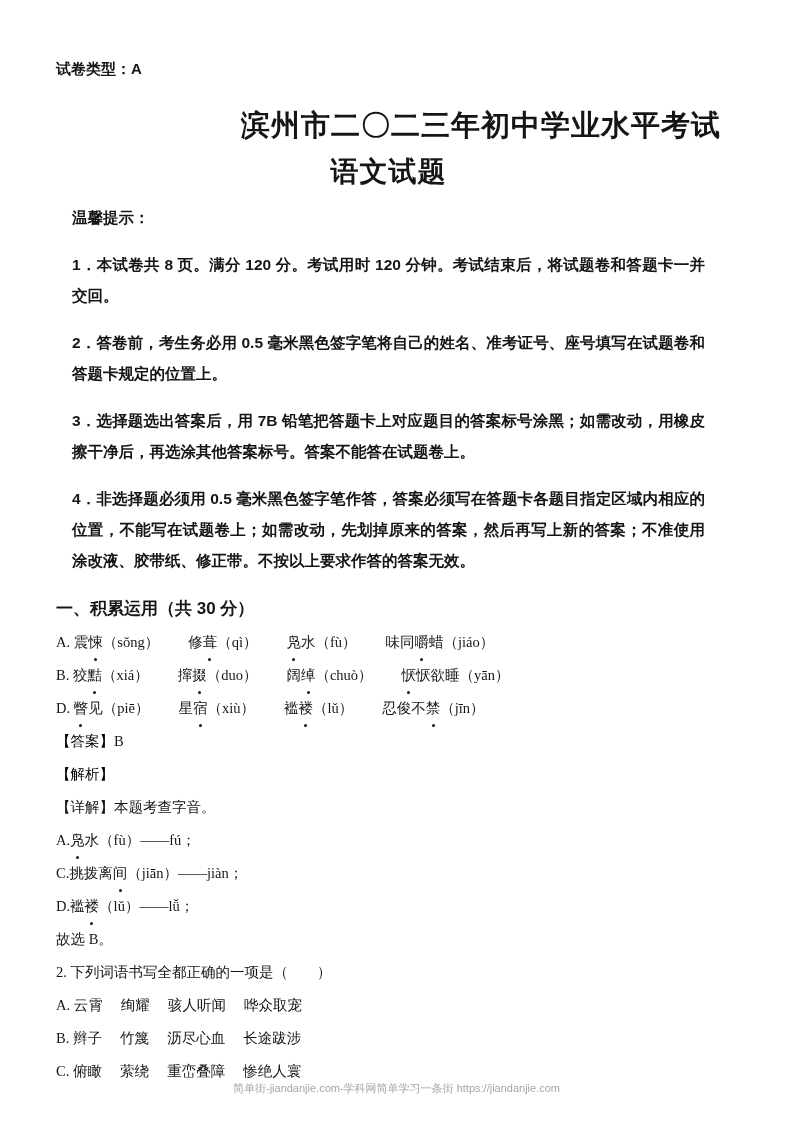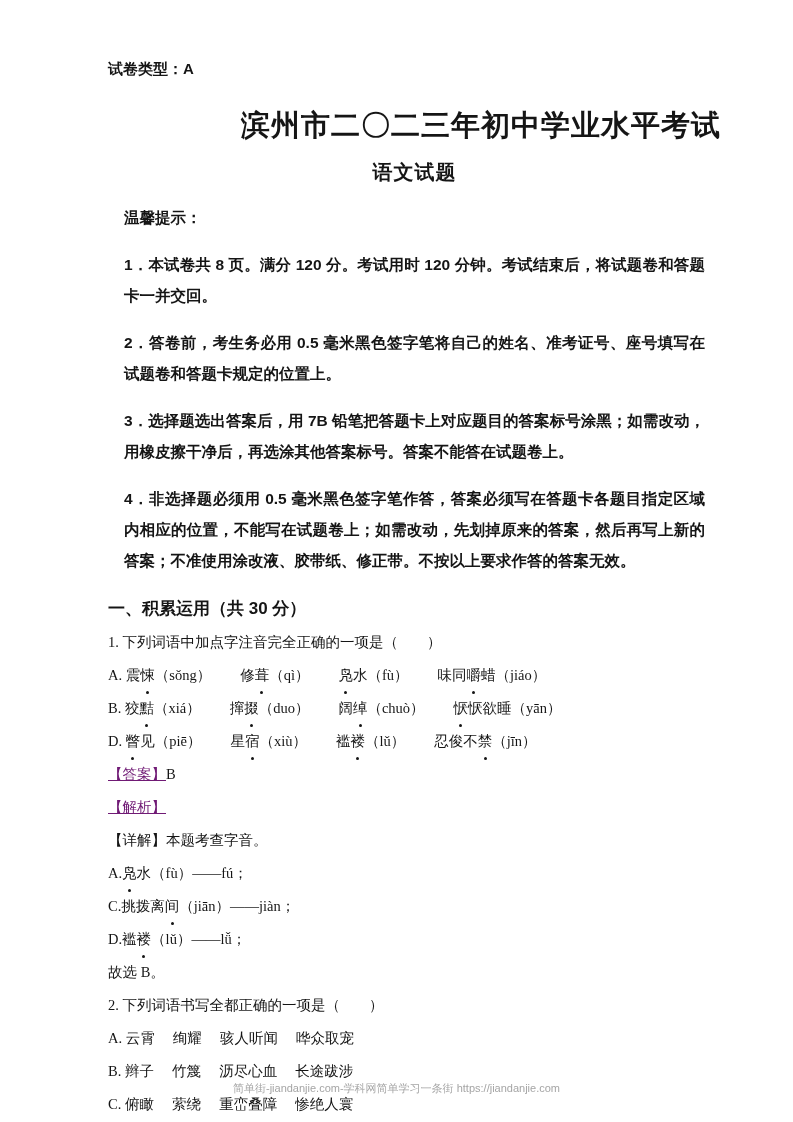--- a/index.html
+++ b/index.html
@@ -4,55 +4,55 @@
 <style>
   html, body { margin: 0; padding: 0; }
   body {
     width: 793px; height: 1122px;
     background: #ffffff;
     position: relative;
     overflow: hidden;
     font-family: "Liberation Serif", "DejaVu Serif", serif;
     color: #151515;
   }
-  .page { padding: 58px 72px 0 108px; }
+  .page { padding: 58px 72px 0 56px; }
 
   .paper-type {
     margin: 0; font-size: 15px; font-weight: 700; line-height: 22px;
     font-family: "Liberation Sans", "DejaVu Sans", sans-serif;
   }
   .title {
     margin: 30px 0 0 0; font-size: 29px; font-weight: 700;
     text-align: right; line-height: 30px;
     font-family: "Liberation Sans", "DejaVu Sans", sans-serif;
     letter-spacing: 1px;
   }
   .subtitle {
-    margin: 18px 0 8px 0; font-size: 20px; font-weight: 700;
+    margin: 18px 0 8px 0; font-size: 28px; font-weight: 700;
     text-align: center; line-height: 28px;
     font-family: "Liberation Sans", "DejaVu Sans", sans-serif;
     letter-spacing: 1px;
   }
   .notice { margin-top: 8px; }
   .notice p {
     margin: 16px; font-size: 15.5px; font-weight: 700; line-height: 31px;
     font-family: "Liberation Sans", "DejaVu Sans", sans-serif;
     text-align: justify;
   }
   .notice p.notice-heading { text-align: left; }
 
   .section-heading {
     margin: 6px 0 0 0; font-size: 17px; font-weight: 700; line-height: 34px;
     font-family: "Liberation Sans", "DejaVu Sans", sans-serif;
   }
   .q-line {
     margin: 0; font-size: 14.5px; font-weight: 400; line-height: 33px;
     white-space: pre-wrap;
   }
-  .accent { color: #701a75; text-decoration: underline; }
+  .accent { color: #000000; }
 
   
   .du { position: relative; display: inline-block; }
   .du::after {
     content: ""; position: absolute;
     left: 50%; margin-left: -1.5px; bottom: -2px;
     width: 3px; height: 3px; border-radius: 50%;
     background: #151515;
   }
 
@@ -76,21 +76,20 @@
   <div class="notice">
     <p class="notice-heading">温馨提示：</p>
     <p>1．本试卷共 8 页。满分 120 分。考试用时 120 分钟。考试结束后，将试题卷和答题卡一并交回。</p>
     <p>2．答卷前，考生务必用 0.5 毫米黑色签字笔将自己的姓名、准考证号、座号填写在试题卷和答题卡规定的位置上。</p>
     <p>3．选择题选出答案后，用 7B 铅笔把答题卡上对应题目的答案标号涂黑；如需改动，用橡皮擦干净后，再选涂其他答案标号。答案不能答在试题卷上。</p>
     <p>4．非选择题必须用 0.5 毫米黑色签字笔作答，答案必须写在答题卡各题目指定区域内相应的位置，不能写在试题卷上；如需改动，先划掉原来的答案，然后再写上新的答案；不准使用涂改液、胶带纸、修正带。不按以上要求作答的答案无效。</p>
   </div>
 
   <h3 class="section-heading">一、积累运用（共 30 分）</h3>
 
-  <p class="q-line">1. 下列词语中加点字注音完全正确的一项是（　　）</p>
   <p class="q-line"><span>A. 震</span><span class="du">悚</span><span>（sǒng）　　修</span><span class="du">葺</span><span>（qì）　　</span><span class="du">凫</span><span>水（fù）　　味同</span><span class="du">嚼</span><span>蜡（jiáo）</span></p>
   <p class="q-line"><span>B. 狡</span><span class="du">黠</span><span>（xiá）　　撺</span><span class="du">掇</span><span>（duo）　　阔</span><span class="du">绰</span><span>（chuò）　　</span><span class="du">恹</span><span>恹欲睡（yān）</span></p>
   <p class="q-line"><span>D. </span><span class="du">瞥</span><span>见（piē）　　星</span><span class="du">宿</span><span>（xiù）　　褴</span><span class="du">褛</span><span>（lǔ）　　忍俊不</span><span class="du">禁</span><span>（jīn）</span></p>
 
   <p class="q-line"><span class="accent">【答案】</span><span>B</span></p>
   <p class="q-line accent">【解析】</p>
   <p class="q-line">【详解】本题考查字音。</p>
   <p class="q-line"><span>A.</span><span class="du">凫</span><span>水（fù）——fú；</span></p>
   <p class="q-line"><span>C.挑拨离</span><span class="du">间</span><span>（jiān）——jiàn；</span></p>
   <p class="q-line"><span>D.褴</span><span class="du">褛</span><span>（lǔ）——lǚ；</span></p>

